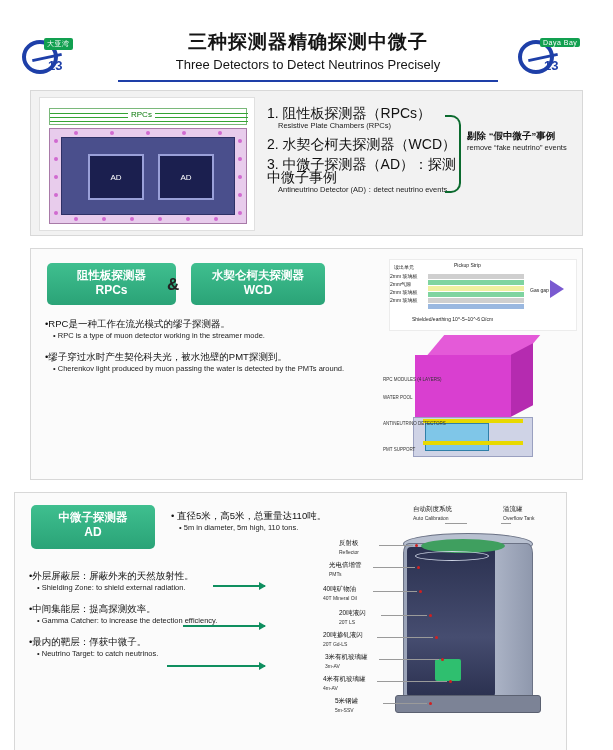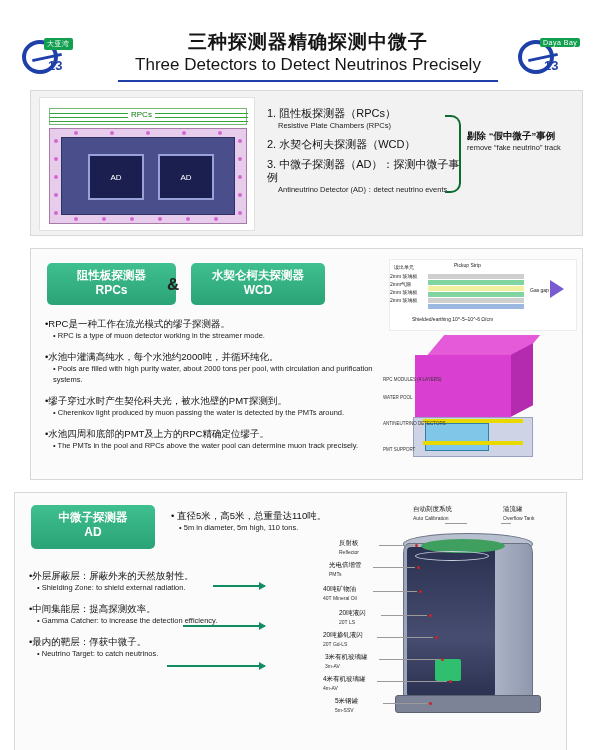--- a/index.html
+++ b/index.html
@@ -77,21 +77,21 @@
     text-align: center;
   }
   .title-cn {
     font-size: 19px;
     font-weight: bold;
     color: #151515;
     letter-spacing: 1px;
     line-height: 24px;
   }
   .title-en {
-    font-size: 17px;
+    font-size: 13px;
     color: #151515;
     line-height: 18px;
     margin-top: 2px;
   }
   .title-rule {
     position: absolute;
     left: 118px; top: 80px;
     width: 380px;
     height: 2px;
     background: #1e3fa8;
@@ -178,21 +178,21 @@
 
   .list1 {
     position: absolute;
     left: 236px; top: 16px;
     width: 200px;
   }
   .li {
     margin-bottom: 7px;
   }
   .li .cn {
-    font-size: 11px;
+    font-size: 14px;
     color: #111111;
     line-height: 13px;
   }
   .li .en {
     font-size: 7.5px;
     color: #222222;
     line-height: 11px;
     margin-left: 11px;
   }
   .brace {
@@ -524,21 +524,21 @@
       <div class="li">
         <div class="cn">3. 中微子探测器（AD）：探测中微子事例</div>
         <div class="en">Antineutrino Detector (AD)：detect neutrino events</div>
       </div>
     </div>
 
     <div class="brace"></div>
 
     <div class="note1">
       <div class="cn">剔除 “假中微子”事例</div>
-      <div class="en">remove “fake neutrino” track</div>
+      <div class="en">remove “fake neutrino” events</div>
     </div>
   </div>
 
   <div class="panel" id="panel2">
 
     <div class="chip" id="chip-rpc">
       <div class="c1">阻性板探测器</div>
       <div class="c2">RPCs</div>
     </div>
     <div class="amp">&amp;</div>
@@ -546,30 +546,22 @@
       <div class="c1">水契仑柯夫探测器</div>
       <div class="c2">WCD</div>
     </div>
 
     <div class="bullets2">
       <div class="bul">
         <div class="cn">•RPC是一种工作在流光模式的缪子探测器。</div>
         <div class="en">• RPC is a type of muon detector working in the streamer mode.</div>
       </div>
       <div class="bul">
-        <div class="cn">•水池中灌满高纯水，每个水池约2000吨，并循环纯化。</div>
-        <div class="en">• Pools are filled with high purity water, about 2000 tons per pool, with circulation and purification systems.</div>
-      </div>
-      <div class="bul">
         <div class="cn">•缪子穿过水时产生契伦科夫光，被水池壁的PMT探测到。</div>
         <div class="en">• Cherenkov light produced by muon passing the water is detected by the PMTs around.</div>
-      </div>
-      <div class="bul">
-        <div class="cn">•水池四周和底部的PMT及上方的RPC精确定位缪子。</div>
-        <div class="en">• The PMTs in the pool and RPCs above the water pool can determine muon track precisely.</div>
       </div>
     </div>
 
     <div class="p2-top-fig">
       <div class="lbl" style="left:4px; top:4px;">读出单元</div>
       <div class="lbl" style="left:64px; top:2px;">Pickup Strip</div>
       <div class="strip" style="top:14px; background:#cfcfcf;"></div>
       <div class="strip" style="top:20px; background:#7fd4a0;"></div>
       <div class="strip" style="top:26px; background:#f0f0a0;"></div>
       <div class="strip" style="top:32px; background:#7fd4a0;"></div>

